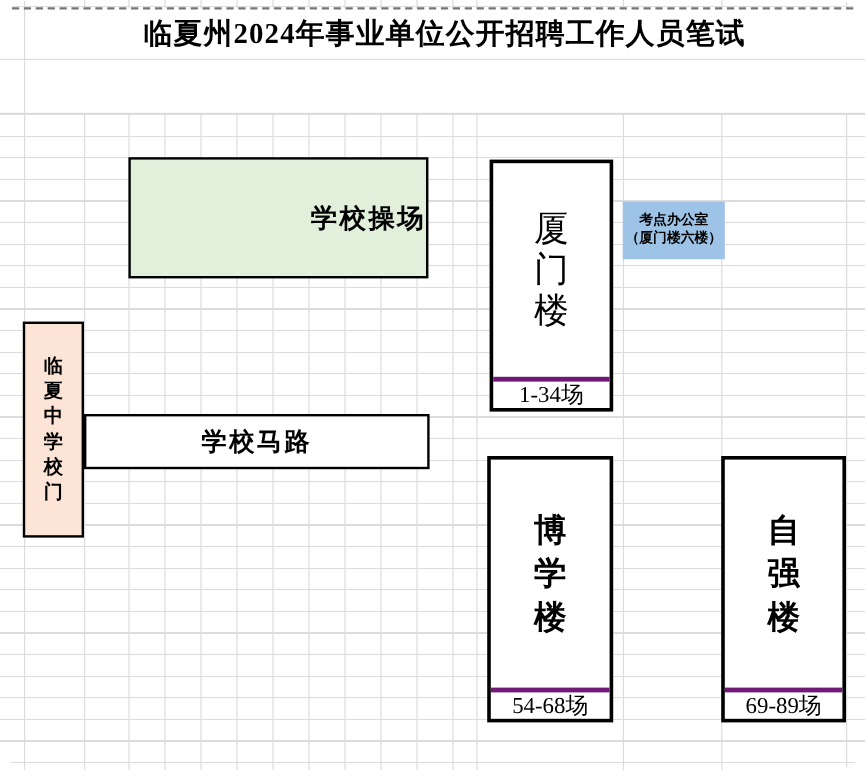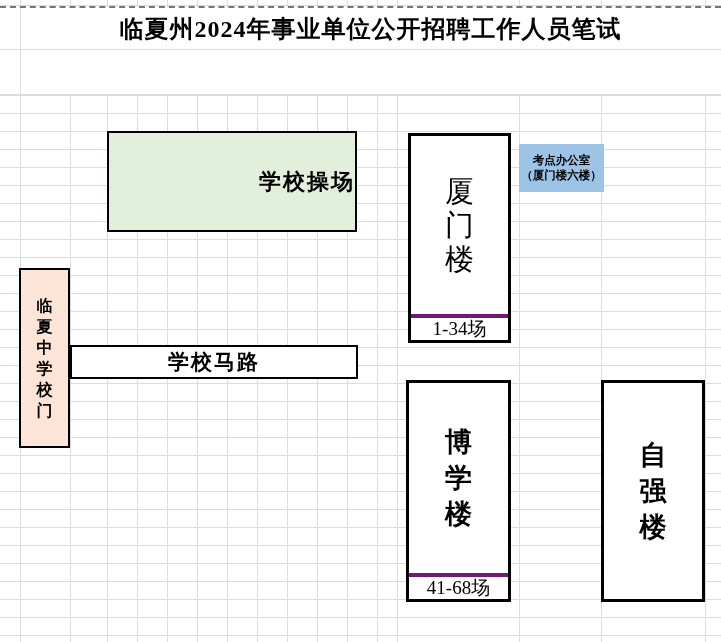--- a/index.html
+++ b/index.html
@@ -1,19 +1,19 @@
 <!DOCTYPE html>
 <html><head>
 <meta charset="utf-8">
 <style>
   html,body{margin:0;padding:0;background:#fff;}
   *{box-sizing:border-box;}
   .sheet{
     position:relative;width:721px;height:642px;background:#ffffff;overflow:hidden;
-    font-family:"Liberation Sans","DejaVu Sans",sans-serif;color:#000;
+    font-family:"Liberation Sans","DejaVu Sans",sans-serif;color:#000;border-radius:26px;
   }
   
   .grid{
     position:absolute;inset:0;
     background-repeat:no-repeat;
     background-image:
       repeating-linear-gradient(to bottom,#dcdcdc 0 1px,transparent 1px 18px),
       linear-gradient(#dcdcdc,#dcdcdc),linear-gradient(#dcdcdc,#dcdcdc),
       linear-gradient(#dcdcdc,#dcdcdc),linear-gradient(#dcdcdc,#dcdcdc),
       linear-gradient(#dcdcdc,#dcdcdc),linear-gradient(#dcdcdc,#dcdcdc),
@@ -57,31 +57,31 @@
   .building .rooms{
     height:26px;border-top:4px solid #701a75;display:flex;align-items:center;justify-content:center;
     font-family:"Liberation Serif","DejaVu Serif",serif;font-size:19px;
   }
   .xiamen{left:408px;top:133px;width:103px;height:210px;}
   .xiamen .bname{font-family:"Liberation Serif","DejaVu Serif",serif;font-size:29px;line-height:34px;font-weight:normal;}
   .boxue{left:406px;top:380px;width:105px;height:222px;}
   .ziqiang{left:601px;top:380px;width:104px;height:222px;}
   .boxue .bname,.ziqiang .bname{font-weight:bold;font-size:27px;line-height:36px;}
   .office{
-    left:519px;top:144px;width:85px;height:48px;background:#9dc3e6;
+    left:519px;top:168px;width:85px;height:48px;background:#9dc3e6;
     display:flex;align-items:center;justify-content:center;text-align:center;
     font-weight:bold;font-size:11.5px;line-height:15px;white-space:pre-line;
   }
   .gate{
     left:19px;top:268px;width:51px;height:180px;background:#fce4d6;border:2px solid #000;
     display:flex;align-items:center;justify-content:center;text-align:center;
     font-weight:bold;font-size:16px;line-height:21px;white-space:pre-line;
   }
   .road{
-    left:70px;top:345px;width:288px;height:34px;background:#fff;border:2px solid #000;
+    left:70px;top:345px;width:288px;height:46px;background:#fff;border:2px solid #000;
     display:flex;align-items:center;justify-content:center;font-weight:bold;font-size:21px;letter-spacing:2px;
   }
 </style>
 </head>
 <body>
 
 <div class="sheet">
   <div class="grid"></div>
 
   <div class="title-band">
@@ -118,21 +118,22 @@
   </div>
 
   <div class="shape road">
     <span>学校马路</span>
   </div>
 
   <div class="shape building boxue">
     <div class="bname">博
 学
 楼</div>
-    <div class="rooms">41-68场</div>
+    <div class="rooms">54-68场</div>
   </div>
 
   <div class="shape building ziqiang">
     <div class="bname">自
 强
 楼</div>
+    <div class="rooms">69-89场</div>
   </div>
 </div>
 
 </body></html>

